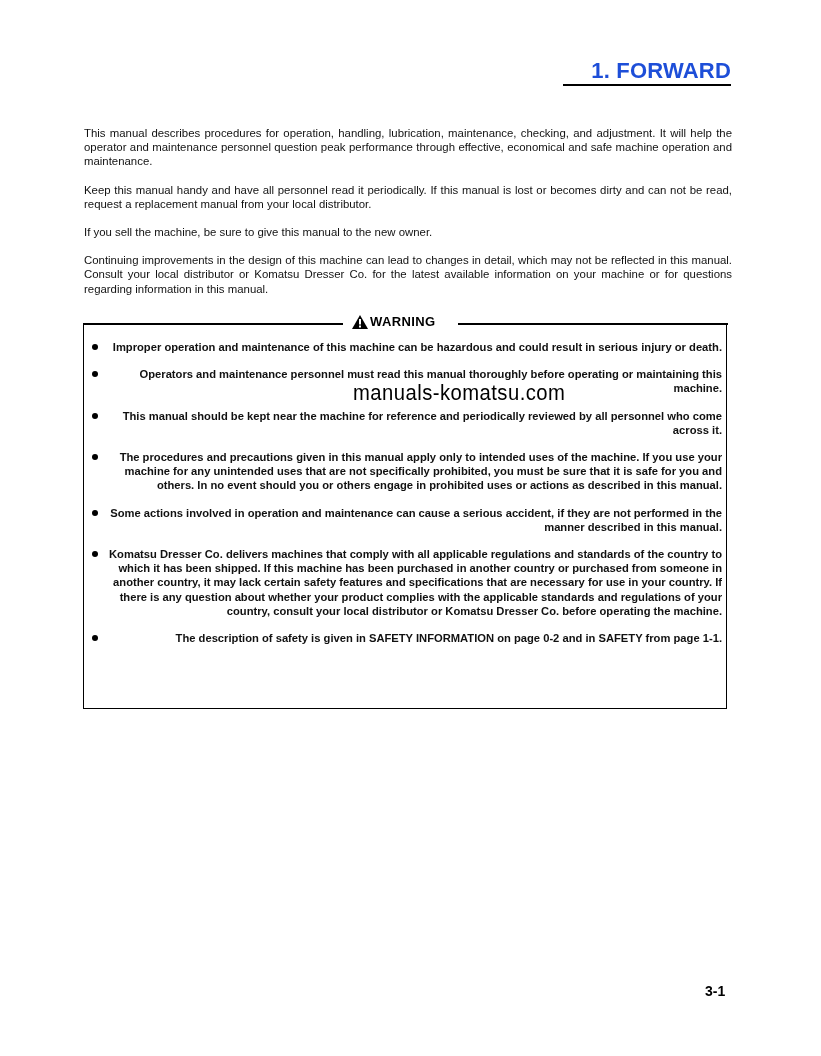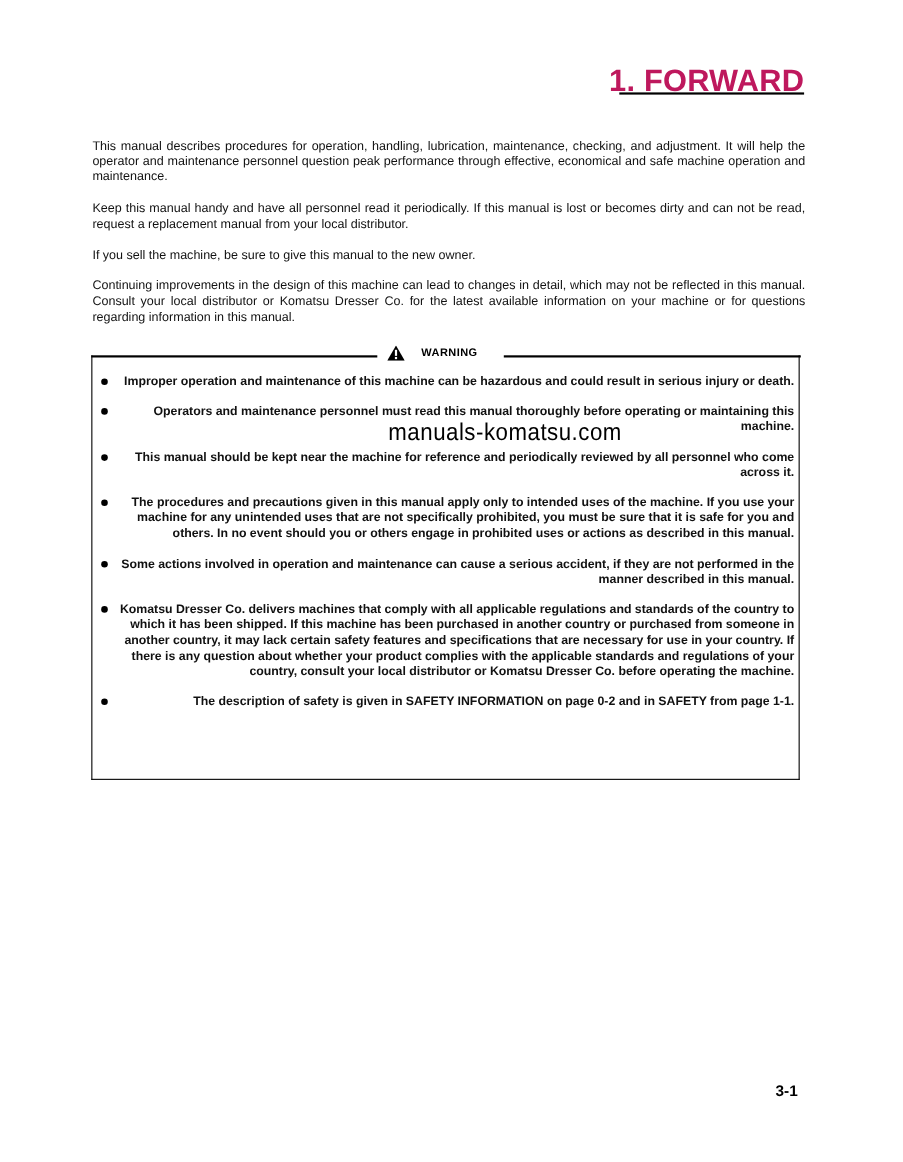--- a/index.html
+++ b/index.html
@@ -14,23 +14,23 @@
       overflow: hidden;
       font-family: "Liberation Sans", sans-serif;
       color: #111111;
     }
     .page-title {
       position: absolute;
       right: 90px;
       top: 58px;
       font-family: "Liberation Sans", sans-serif;
       font-weight: bold;
-      font-size: 28px;
+      font-size: 22px;
       letter-spacing: 0.2px;
-      color: #be185d;
+      color: #1d4ed8;
       white-space: nowrap;
     }
     .title-rule {
       position: absolute;
       left: 563px;
       top: 84px;
       width: 168px;
       height: 2px;
       background: #000;
     }
@@ -73,23 +73,23 @@
       width: 270px;
       height: 1.5px;
       background: #000;
     }
     .warning-header {
       position: absolute;
       left: 352px;
       top: 314px;
       display: flex;
       align-items: center;
-      gap: 15px;
-      font-weight: bold;
-      font-size: 10px;
+      gap: 2px;
+      font-weight: bold;
+      font-size: 13px;
       letter-spacing: 0.4px;
       color: #000;
     }
     .warning-header svg { display: block; }
     .warning-list {
       position: absolute;
       left: 92px;
       top: 340px;
       width: 630px;
       margin: 0;

